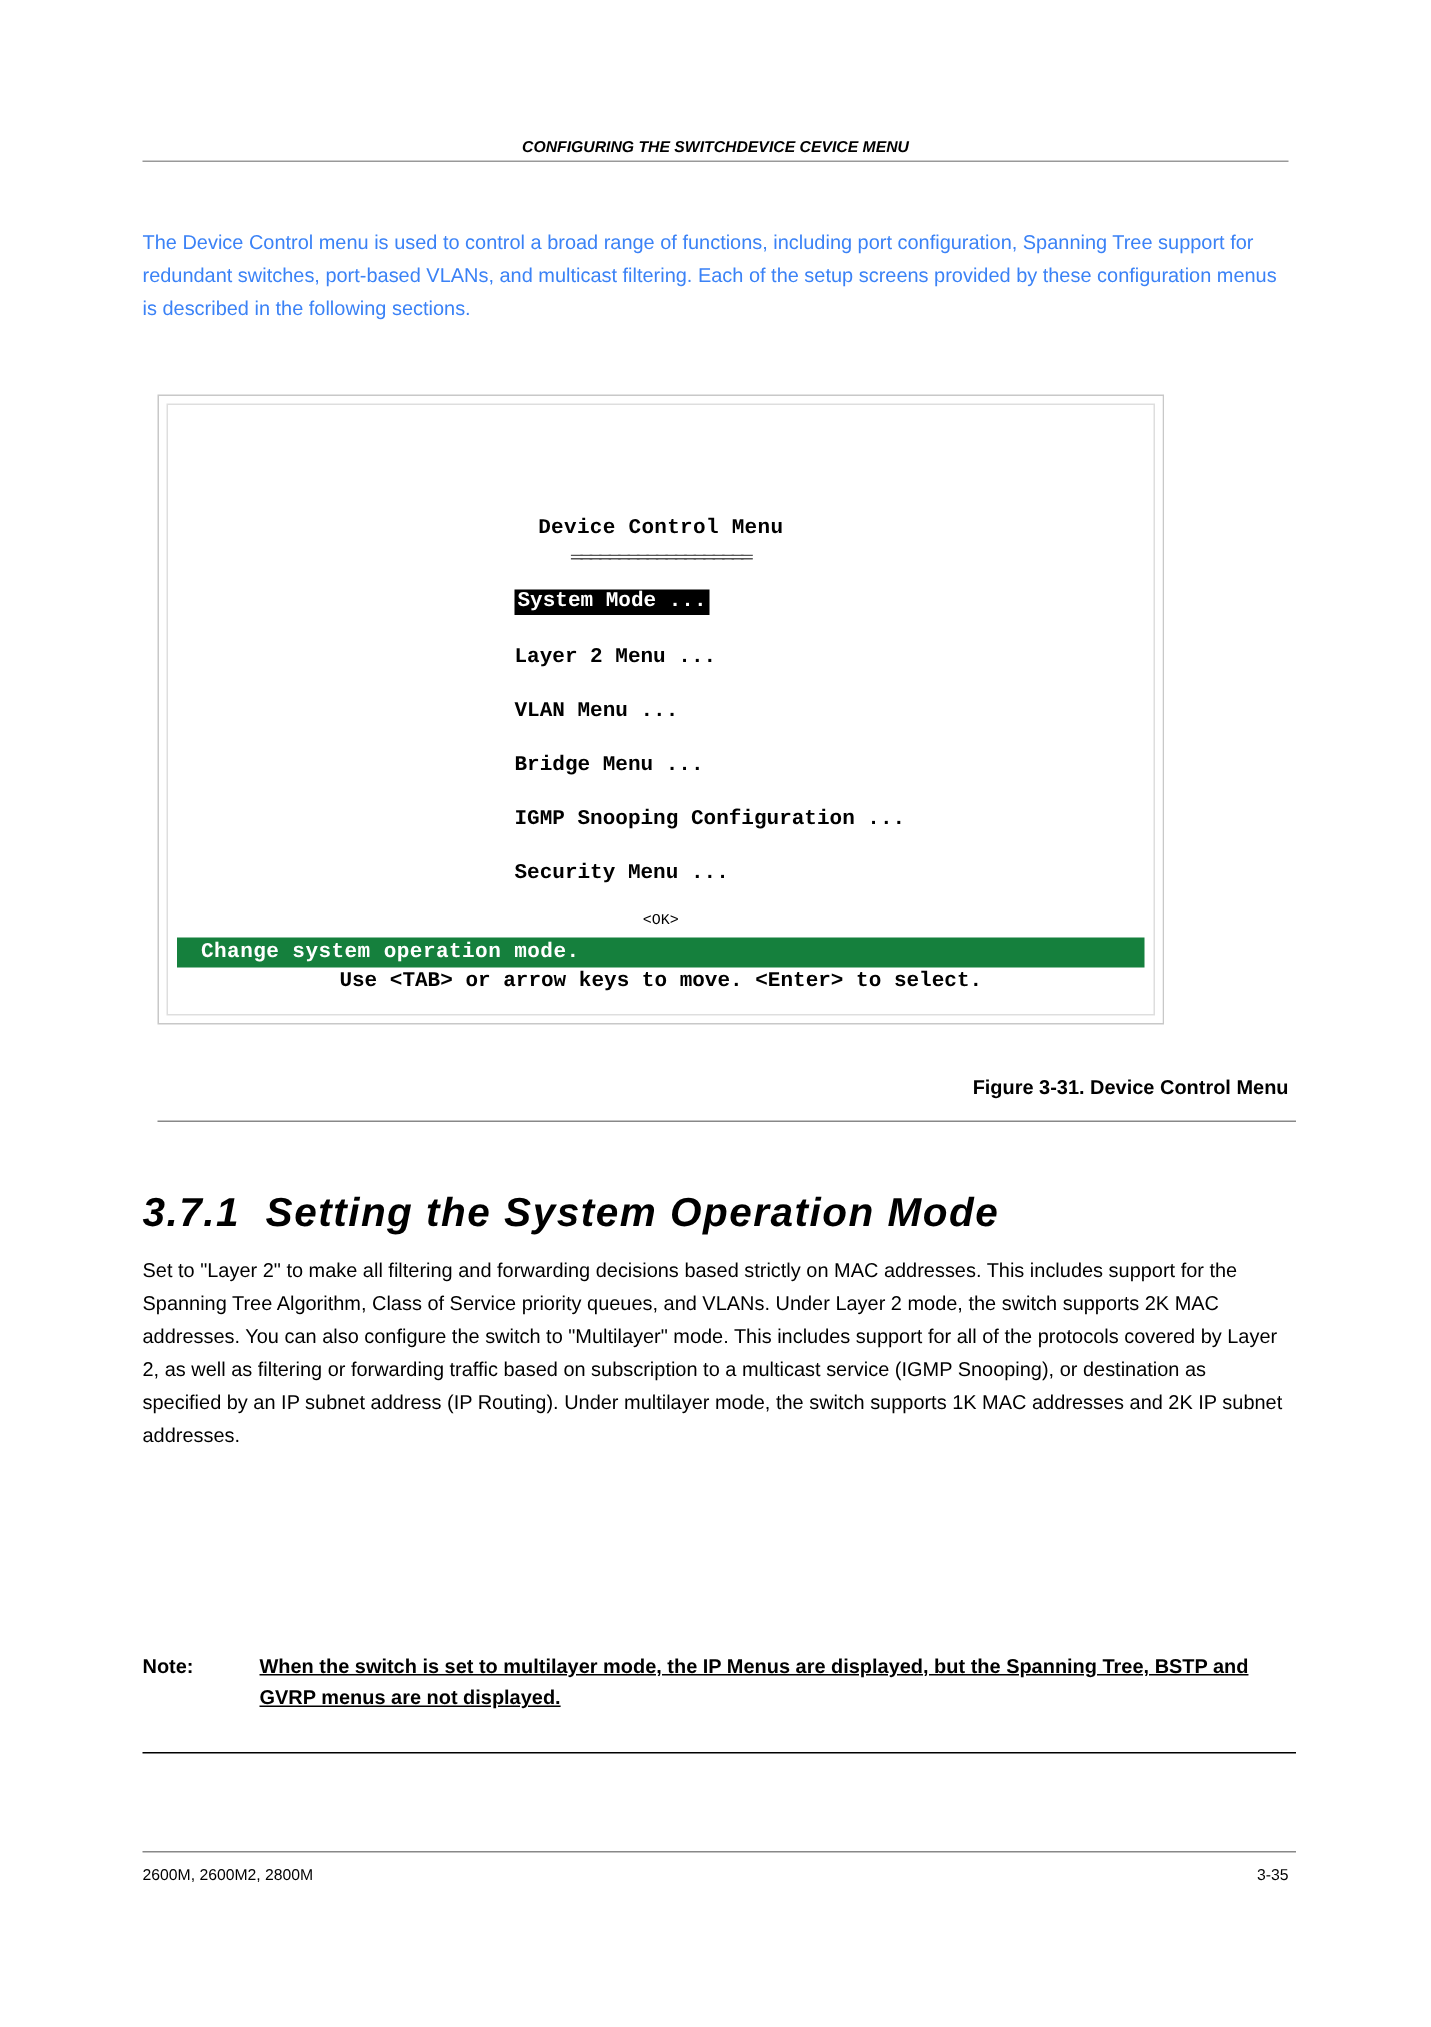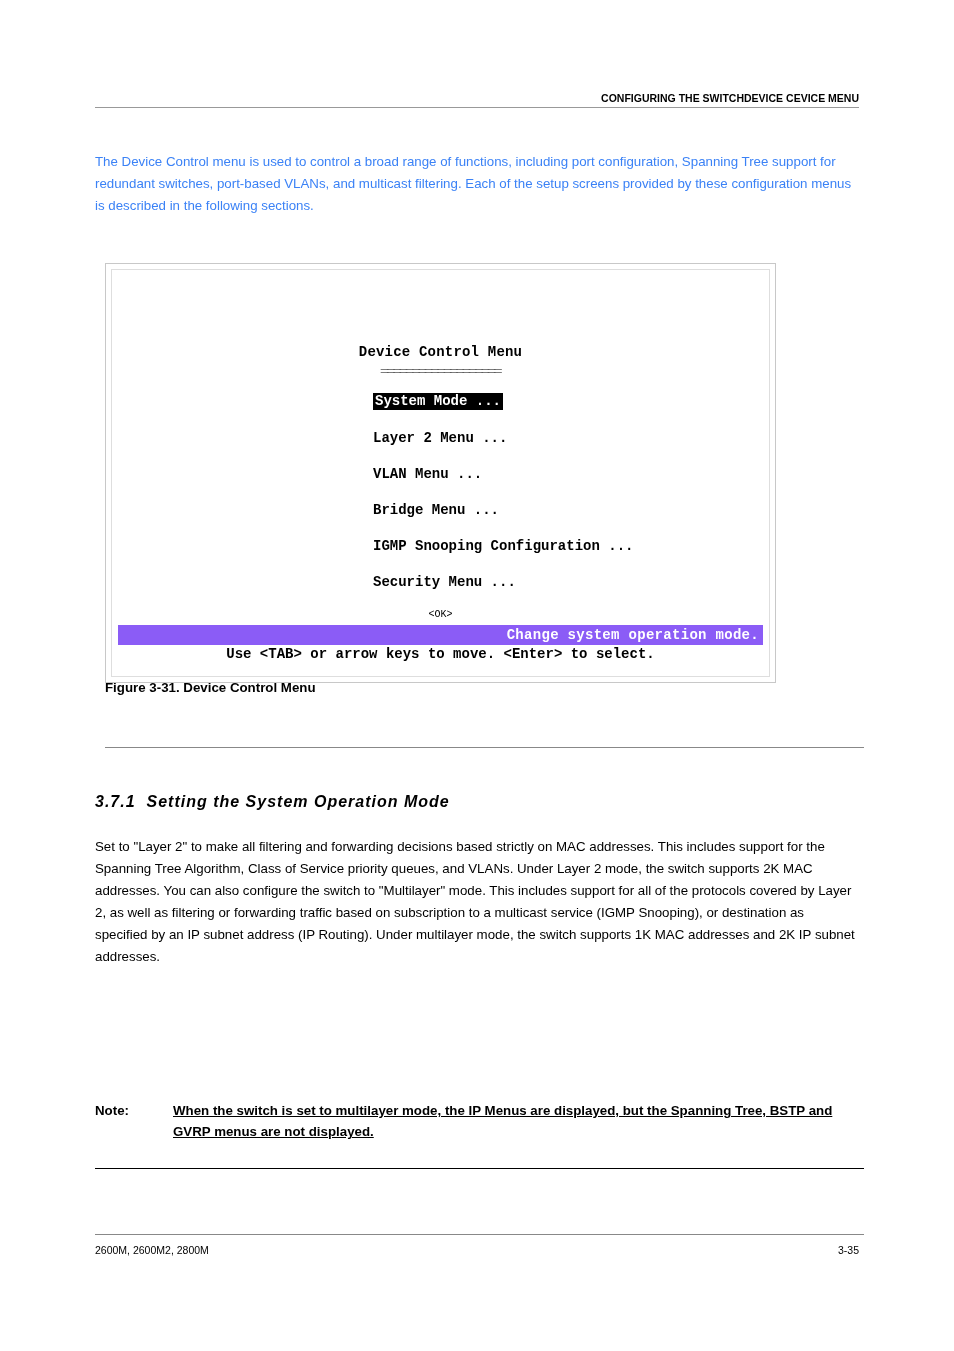--- a/index.html
+++ b/index.html
@@ -16,24 +16,25 @@
     width: 954px;
     height: 1351px;
     padding: 0;
   }
   .header-row {
     position: absolute;
     top: 92px;
     left: 95px;
     right: 95px;
     font-size: 10.5px;
+    font-style: italic;
     font-weight: bold;
     color: #000;
     display: flex;
-    justify-content: flex-end;
+    justify-content: center;
   }
   .header-hr {
     position: absolute;
     top: 107px;
     left: 95px;
     right: 95px;
     height: 1px;
     background: #999;
   }
   .body-text-1 {
@@ -80,21 +81,20 @@
     color: #555;
     letter-spacing: -1.5px;
   }
   .menu-list {
     position: absolute;
     top: 123px;
     left: 231px;
     font-family: "Courier New", monospace;
     font-weight: bold;
     font-size: 14px;
-    margin-left: 30px;
   }
   .menu-item {
     margin-bottom: 20px;
     color: #000;
     display: inline-block;
   }
   .menu-item.selected {
     background: #000;
     color: #fff;
     padding: 0 2px 1px 2px;
@@ -105,61 +105,62 @@
     left: 50%;
     transform: translateX(-50%);
     font-family: "Courier New", monospace;
     font-weight: normal;
     font-size: 10px;
   }
   .menu-status {
     position: absolute;
     top: 355px;
     left: 6px; right: 6px;
-    background: #8b5cf6;
+    background: #15803d;
     color: #fff;
+    text-align: left;
+    font-family: "Courier New", monospace;
+    font-weight: bold;
+    font-size: 14px;
+    padding: 2px 16px;
+    letter-spacing: 0.3px;
+  }
+  .menu-hint {
+    position: absolute;
+    top: 376px;
+    left: 50%;
+    transform: translateX(-50%);
+    font-family: Liberation Mono, monospace;
+    font-weight: bold;
+    font-size: 14px;
+    color: #000;
+    white-space: nowrap;
+  }
+  .figure-label {
+    position: absolute;
+    top: 717px;
+    left: 105px;
+    right: 95px;
+    font-size: 13.3px;
+    font-weight: bold;
     text-align: right;
-    font-family: "Courier New", monospace;
-    font-weight: bold;
-    font-size: 14px;
-    padding: 2px 4px;
-    letter-spacing: 0.3px;
-  }
-  .menu-hint {
-    position: absolute;
-    top: 376px;
-    left: 50%;
-    transform: translateX(-50%);
-    font-family: Liberation Mono, monospace;
-    font-weight: bold;
-    font-size: 14px;
-    color: #000;
-    white-space: nowrap;
-  }
-  .figure-label {
-    position: absolute;
-    top: 680px;
-    left: 105px;
-    right: 95px;
-    font-size: 13.3px;
-    font-weight: bold;
   }
   .hr-below-fig {
     position: absolute;
     top: 747px;
     left: 105px;
     right: 90px;
     height: 1px;
     background: #888;
   }
   .section-h2 {
     position: absolute;
     top: 793px;
     left: 95px;
-    font-size: 16px;
+    font-size: 27px;
     font-weight: bold;
     font-style: italic;
     color: #000;
     letter-spacing: 1px;
   }
   .para-2 {
     position: absolute;
     top: 836px;
     left: 95px;
     right: 95px;

